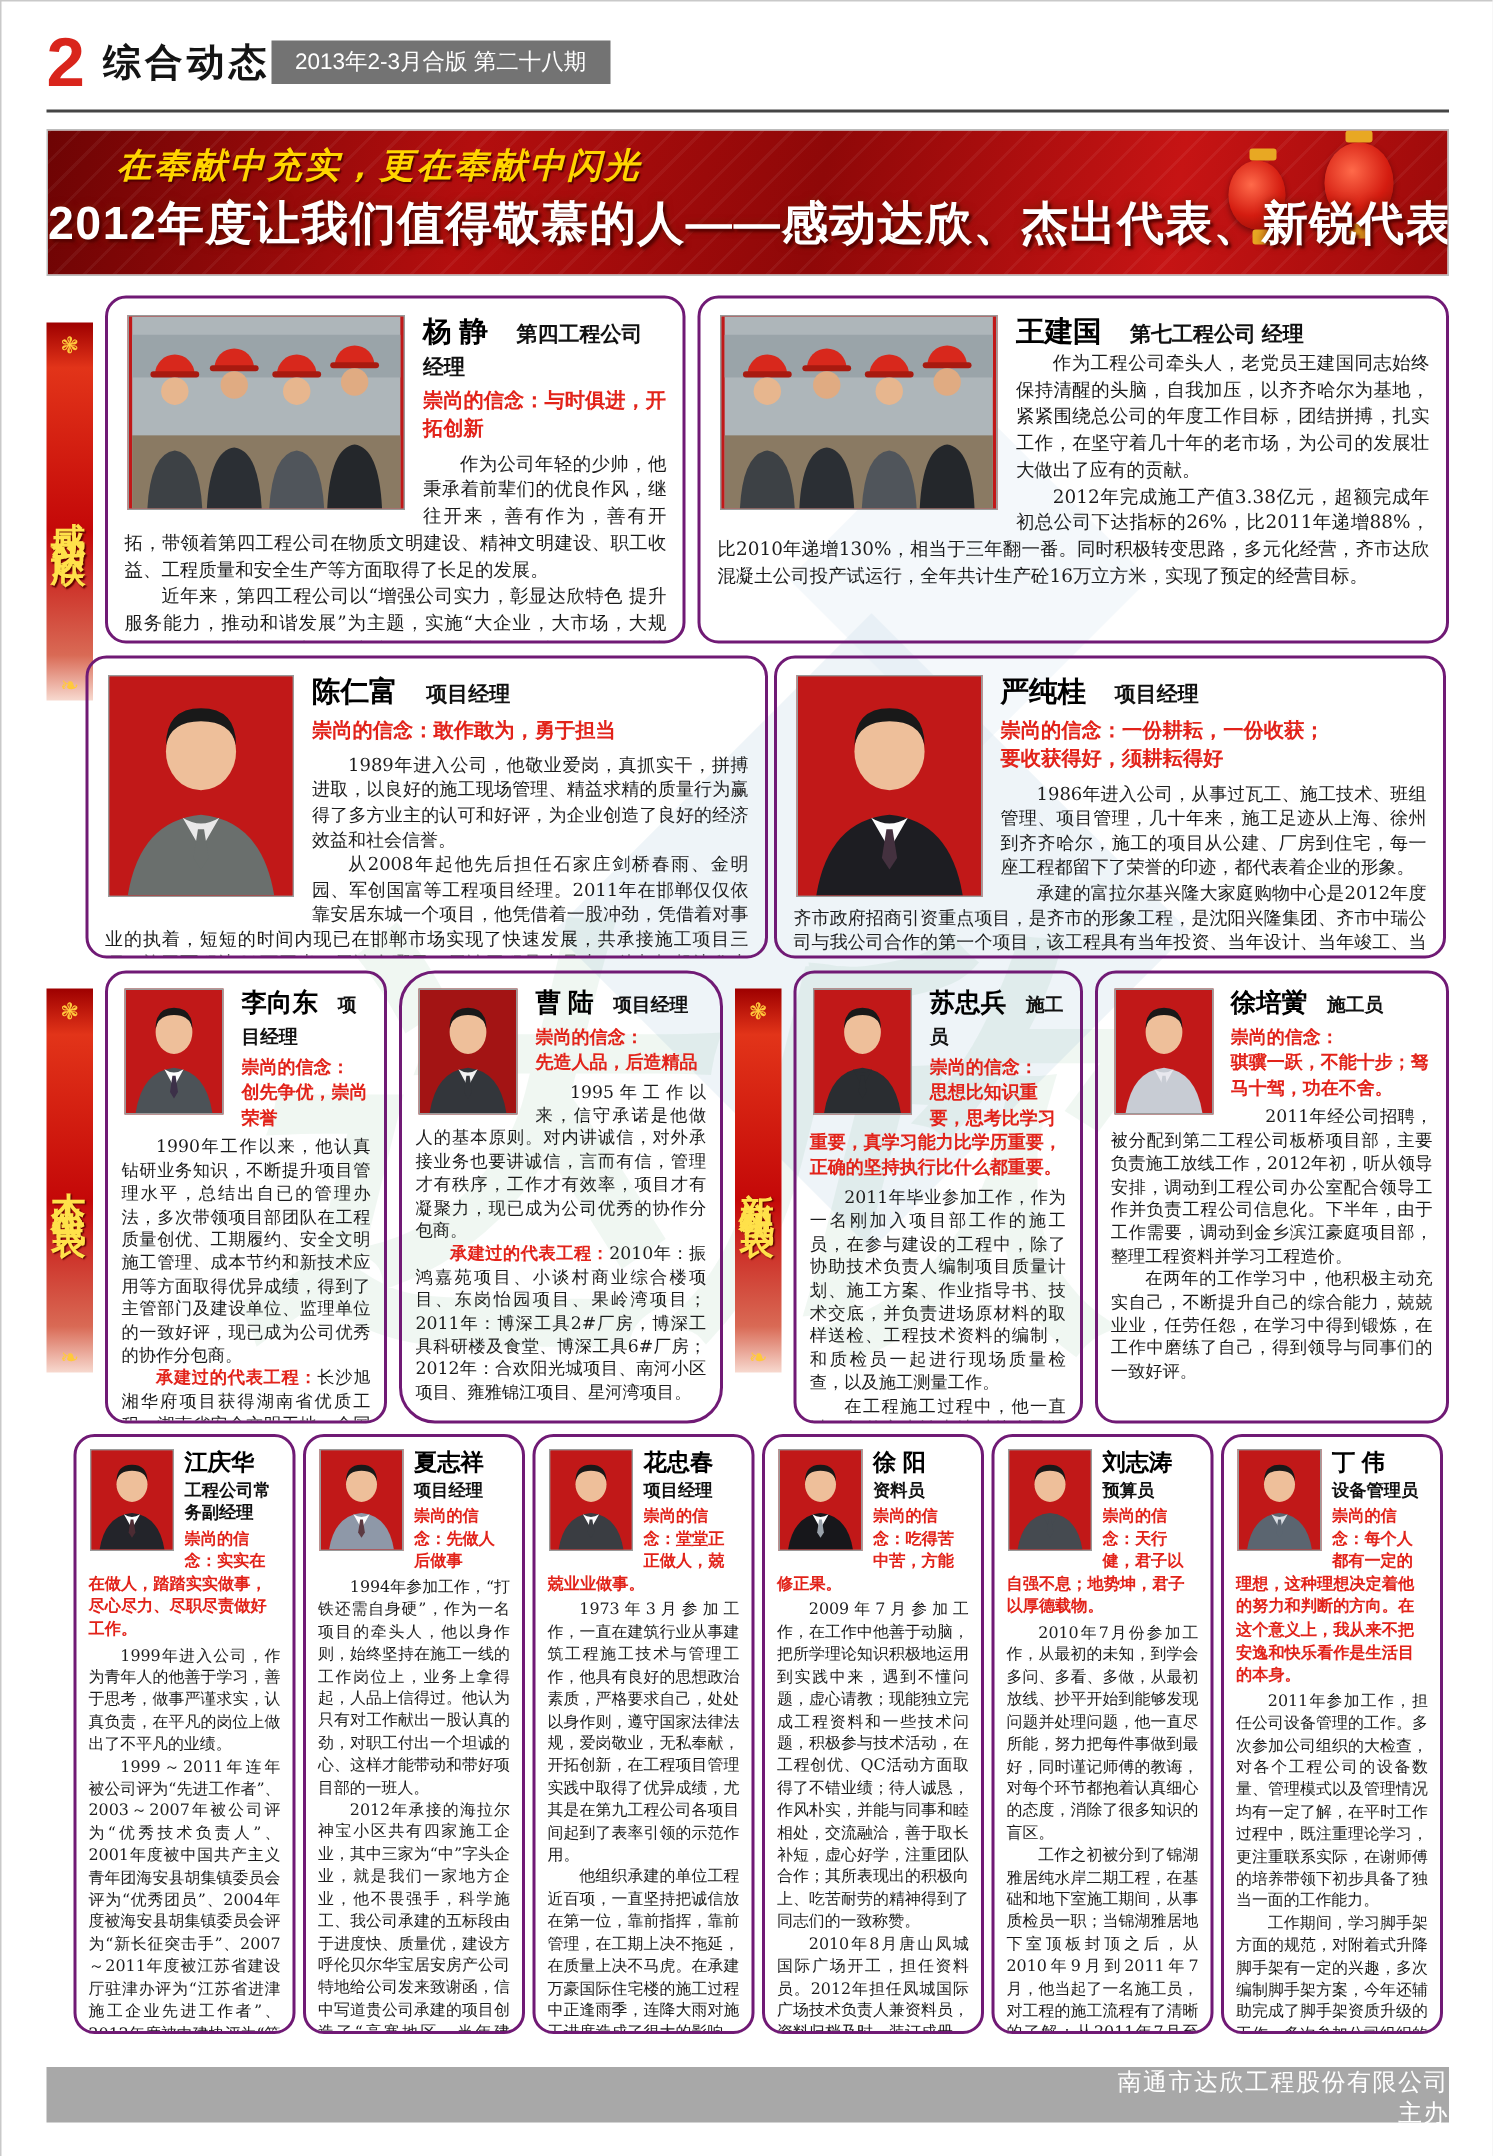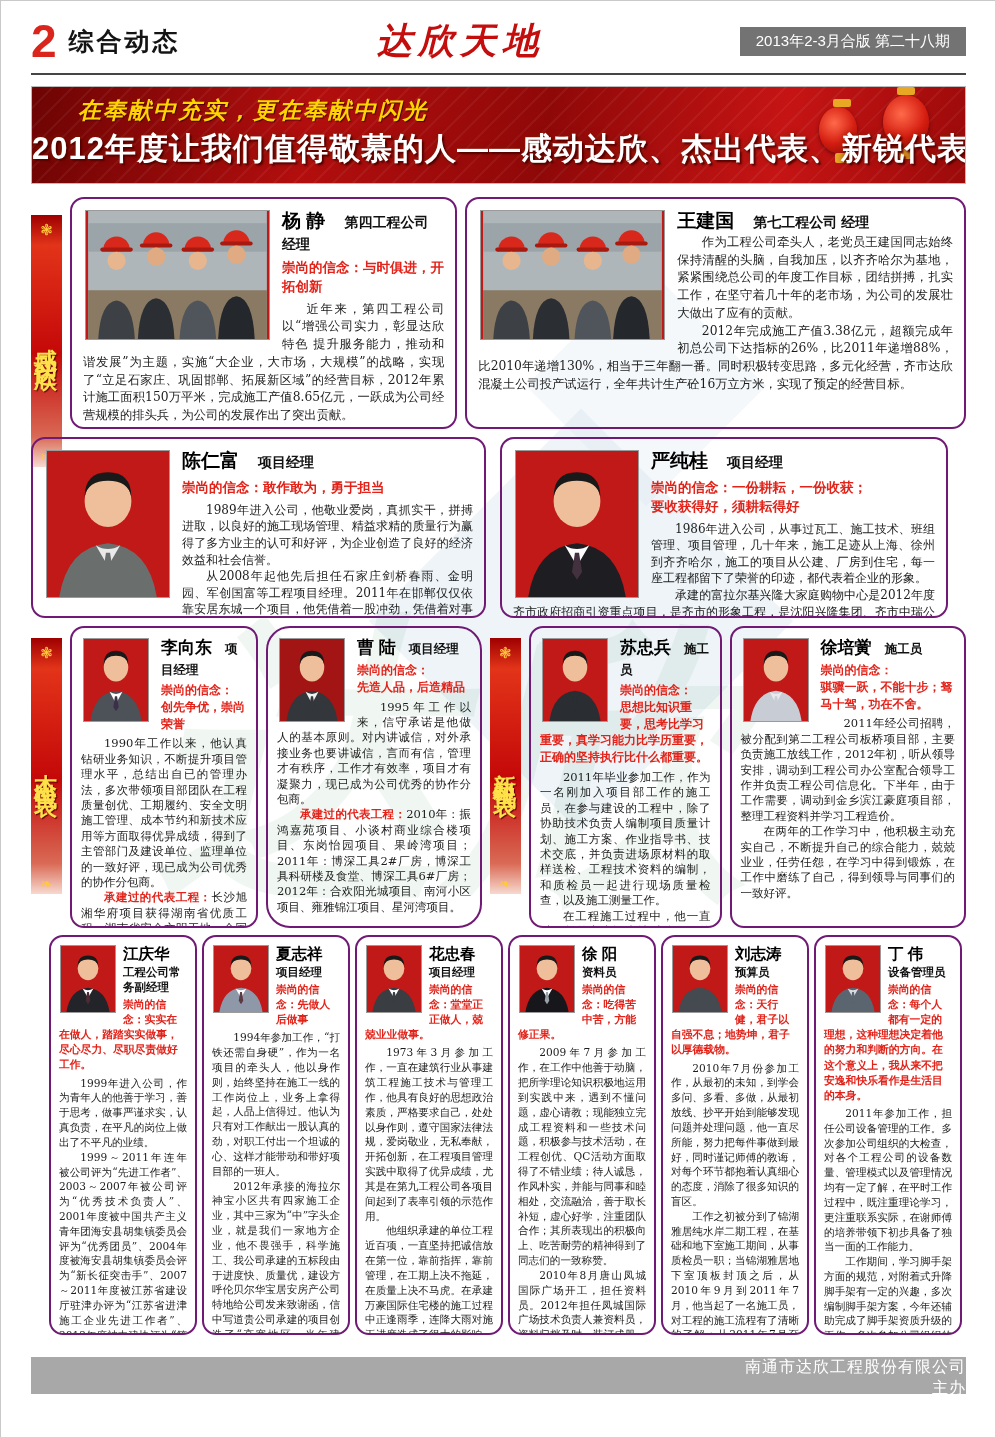--- a/index.html
+++ b/index.html
@@ -33,21 +33,21 @@
      letter-spacing:1px;text-shadow:2px 2px 2px #560000,0 0 6px #7a1a00;white-space:nowrap;}
   .lantern{position:absolute;top:8px;width:46px;height:54px;border-radius:50%;
      background:radial-gradient(circle at 40% 35%,#ff6a4a,#d41c10 55%,#8c0b04);box-shadow:0 2px 4px rgba(0,0,0,.4);}
   .lantern:before{content:"";position:absolute;left:14px;top:-8px;width:18px;height:8px;background:#e8a823;border-radius:2px;}
   .lantern:after{content:"";position:absolute;left:16px;bottom:-10px;width:14px;height:10px;background:#e8a823;border-radius:2px;}
   .lan1{right:36px;} .lan2{right:108px;top:20px;width:38px;height:46px;}
 
   
   .row{display:flex;position:relative;}
   .row1{margin-top:13px;gap:8px;height:232px;}
-  .row2{margin-top:8px;gap:14px;height:181px;margin-left:0;}
+  .row2{margin-top:8px;gap:4px;height:202px;margin-left:26px;}
   .row3{margin-top:8px;gap:8px;height:302px;}
   .row4{margin-top:7px;gap:5px;height:400px;margin-left:18px;}
 
   .ribbon{width:32px;display:flex;flex-direction:column;align-items:center;justify-content:space-between;
      padding:8px 0 2px;box-sizing:border-box;
      background:linear-gradient(180deg,#9e0000,#e23419 12%,#c40808 55%,#d96a55 88%,#f7d9cf);}
   .r1{height:252px;margin-top:18px;}
   .r3{height:256px;margin-top:12px;}
   .rtext{writing-mode:vertical-rl;text-orientation:upright;color:#ffe14a;
      font:bold 23px "Liberation Sans",sans-serif;letter-spacing:7px;text-shadow:1px 1px 1px #5e0000;}
@@ -127,21 +127,20 @@
 <div class="page">
   <div class="wm wm-diamond2"></div>
   <div class="wm wm-diamond1"></div>
   <div class="wm wm-text">达欣</div>
 
   <div class="content">
 
     <div class="header">
       <span class="pgnum">2</span>
       <span class="sect">综合动态</span>
-      <span class="masthead">达欣天地</span>
       <span class="issue">2013年2-3月合版 第二十八期</span>
     </div>
     <div class="rule"></div>
 
     <div class="banner">
       <div class="lantern lan1"></div>
       <div class="lantern lan2"></div>
       <div class="slogan">在奉献中充实，更在奉献中闪光</div>
       <div class="headline">2012年度让我们值得敬慕的人——感动达欣、杰出代表、新锐代表</div>
     </div>
@@ -157,20 +156,21 @@
         <span class="photo">
             <svg width="183" height="128" viewBox="0 0 176 126">
               <use href="#crew"></use>
             </svg>
           </span>
         <div>
           <span class="nm">杨  静</span>
           <span class="ti">第四工程公司  经理</span>
         </div>
         <div class="belief"><span>崇尚的信念：</span><span>与时俱进，开拓创新</span></div>
+        <p>作为公司年轻的少帅，他秉承着前辈们的优良作风，继往开来，善有作为，善有开拓，带领着第四工程公司在物质文明建设、精神文明建设、职工收益、工程质量和安全生产等方面取得了长足的发展。</p>
         <p>近年来，第四工程公司以“增强公司实力，彰显达欣特色 提升服务能力，推动和谐发展”为主题，实施“大企业，大市场，大规模”的战略，实现了“立足石家庄、巩固邯郸、拓展新区域”的经营目标，2012年累计施工面积150万平米，完成施工产值8.65亿元，一跃成为公司经营规模的排头兵，为公司的发展作出了突出贡献。</p>
 
       </div>
 
       <div class="card cardB">
         <span class="photo">
             <svg width="183" height="128" viewBox="0 0 176 126">
               <use href="#crew"></use>
             </svg>
           </span>

